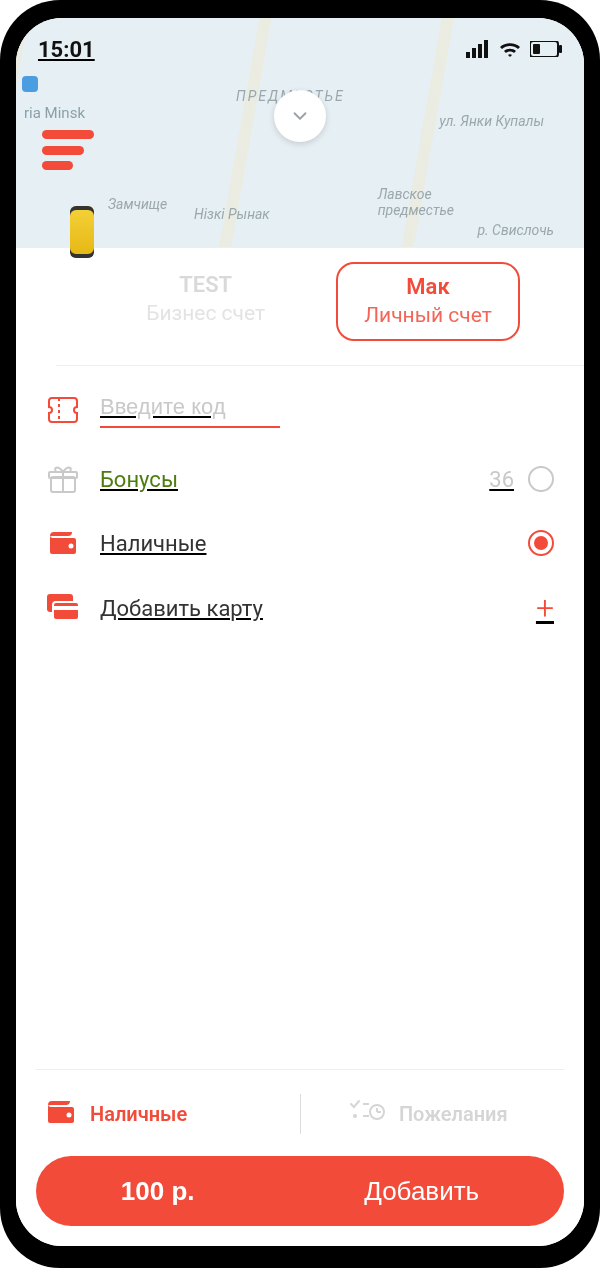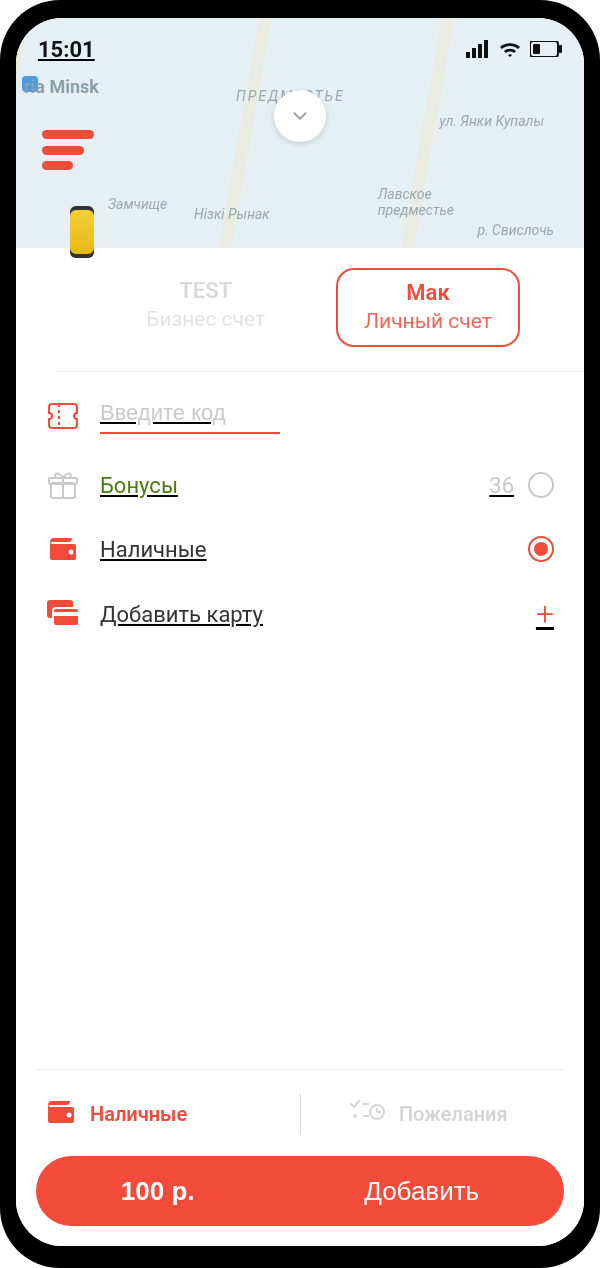--- a/index.html
+++ b/index.html
@@ -32,21 +32,21 @@
   }
   .status-bar {
     display:flex; align-items:center; justify-content:space-between;
     padding: 12px 22px 0 22px; height:50px;text-decoration:underline;
   }
   .status-bar .time { font-weight:700; font-size:22px; color:#111;}
   .status-icons { display:flex; align-items:center; gap:8px;}
   .status-icons svg { display:block;}
 
   .map-label { position:absolute; color:#9aa7ad; font-size:14px; font-style:italic; white-space:nowrap;}
-  .ml2{top:58px; left:8px; font-style:normal; font-size:18px; color:#8aa0aa;font-weight:bold;}
+  .ml2{top:86px; left:8px; font-style:normal; font-size:15px; color:#8aa0aa;}
   .ml3{top:70px; left:220px; letter-spacing:2px;}
   .ml4{top:95px; right:40px;}
   .ml5{top:178px; left:92px; font-style:italic;}
   .ml6{top:188px; left:178px;}
   .ml7{top:168px; right:130px; text-align:left; line-height:16px;}
   .ml8{top:198px; right:30px; font-style:italic;margin-top:6px;}
 
   .hamburger {
     position:absolute; top:112px; left:26px; width:52px; height:40px; cursor:pointer;
     display:flex; flex-direction:column; justify-content:space-between;
@@ -64,21 +64,21 @@
   .collapse-handle svg{color:#9aa0a5;}
 
   .taxi {
     position:absolute; left:54px; top:188px; width:24px; height:52px; border-radius:6px;
     background:linear-gradient(#f4d23a,#e6b612); box-shadow:inset 0 4px 0 #333, inset 0 -4px 0 #333;
   }
   .poi {position:absolute; top:58px; left:6px; width:16px;height:16px;border-radius:4px;background:#4a9de0;}
 
   
   .tabs {
-    display:flex; justify-content:center; align-items:stretch; gap:45px; padding:20px 0 24px 0;
+    display:flex; justify-content:center; align-items:stretch; gap:45px; padding:14px 0 24px 0;
     border-bottom:1px solid #eee; background:#fff;margin-left:40px;
   }
   .tab { text-align:center; padding:10px 26px 12px 26px; border-radius:18px; min-width:170px;}
   .tab .title{font-size:22px; font-weight:600;}
   .tab .subtitle{font-size:21px; margin-top:4px;}
   .tab.inactive .title{color:#d9d9d9;}
   .tab.inactive .subtitle{color:#e3e3e3;}
   .tab.active{border:2px solid #f24b3a;}
   .tab.active .title{color:#f24b3a;}
   .tab.active .subtitle{color:#f24b3a; opacity:.85;}

